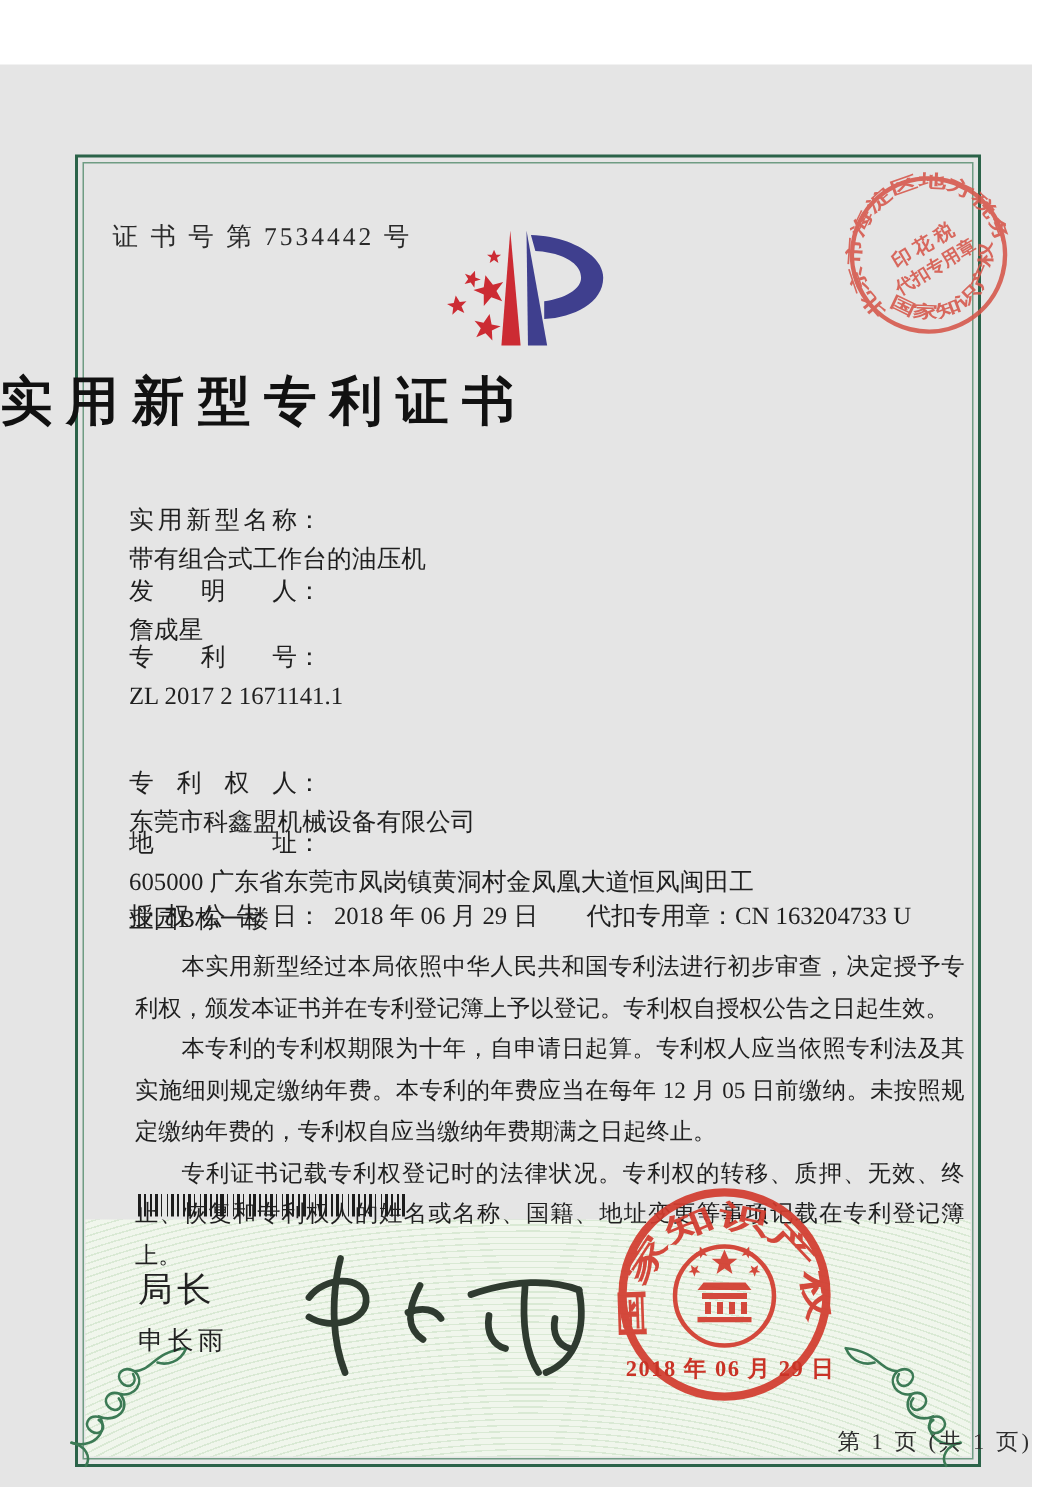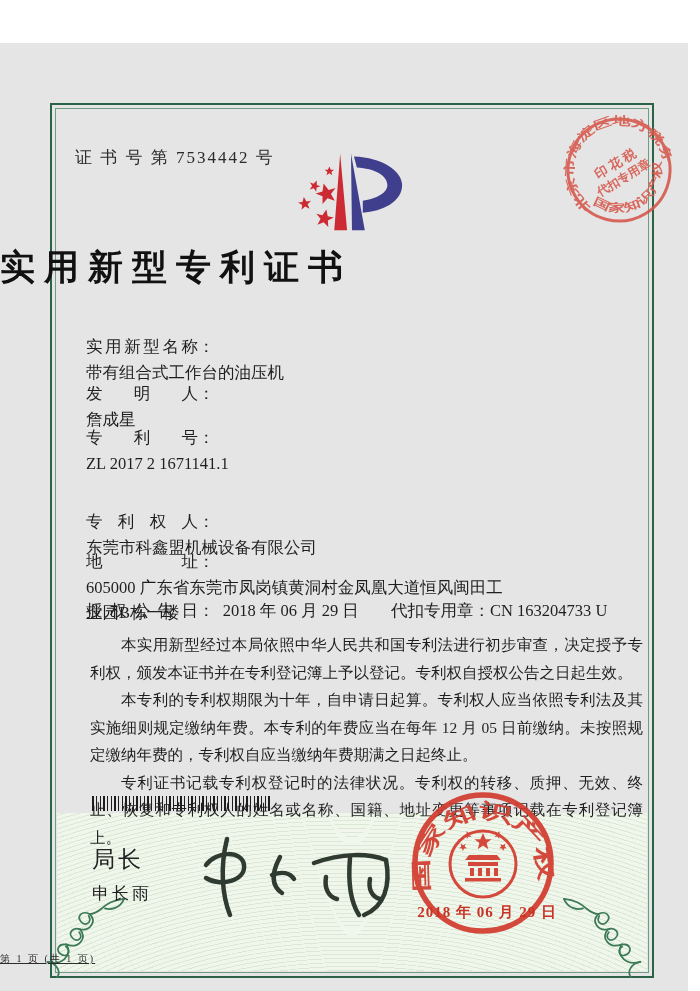--- a/index.html
+++ b/index.html
@@ -43,21 +43,21 @@
   }
   .director-label{position:absolute;left:92px;top:801px;font-size:23px;letter-spacing:3px;color:#222;}
   .director-name{position:absolute;left:92px;top:839px;font-size:17px;letter-spacing:3px;color:#222;}
   .signature{position:absolute;left:192px;top:788px;width:210px;height:88px;}
   .grant-seal{position:absolute;left:408px;top:745px;width:150px;height:150px;opacity:.92;}
   .seal-date{
     position:absolute;left:412px;top:860px;width:150px;text-align:center;
     font-size:15px;font-weight:bold;color:#c93326;letter-spacing:1px;white-space:nowrap;
   }
   .tax-stamp{position:absolute;left:556px;top:64px;width:126px;height:126px;transform:rotate(-31deg);opacity:.88;}
-  .footer{position:absolute;left:0;top:909px;width:100%;text-align:left;font-size:10px;color:#2c2c2c;letter-spacing:2px;text-decoration:underline;}
+  .footer{position:absolute;left:0;top:909px;width:100%;text-align:right;font-size:15px;color:#2c2c2c;letter-spacing:2px;}
 </style>
 </head>
 <body>
 
 <div class="page">
 
   <div class="frame">
     <div class="frame-inner"></div>
     <div class="guilloche"></div>
   </div>

